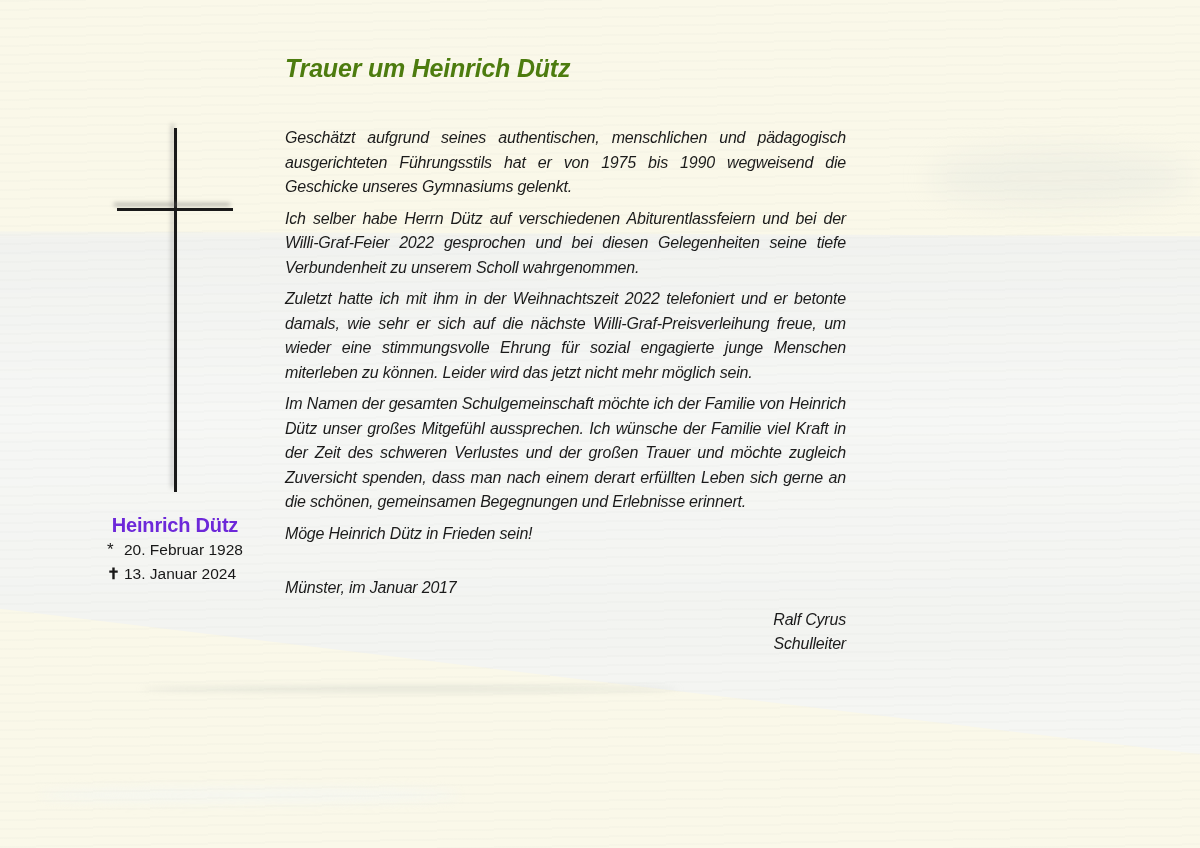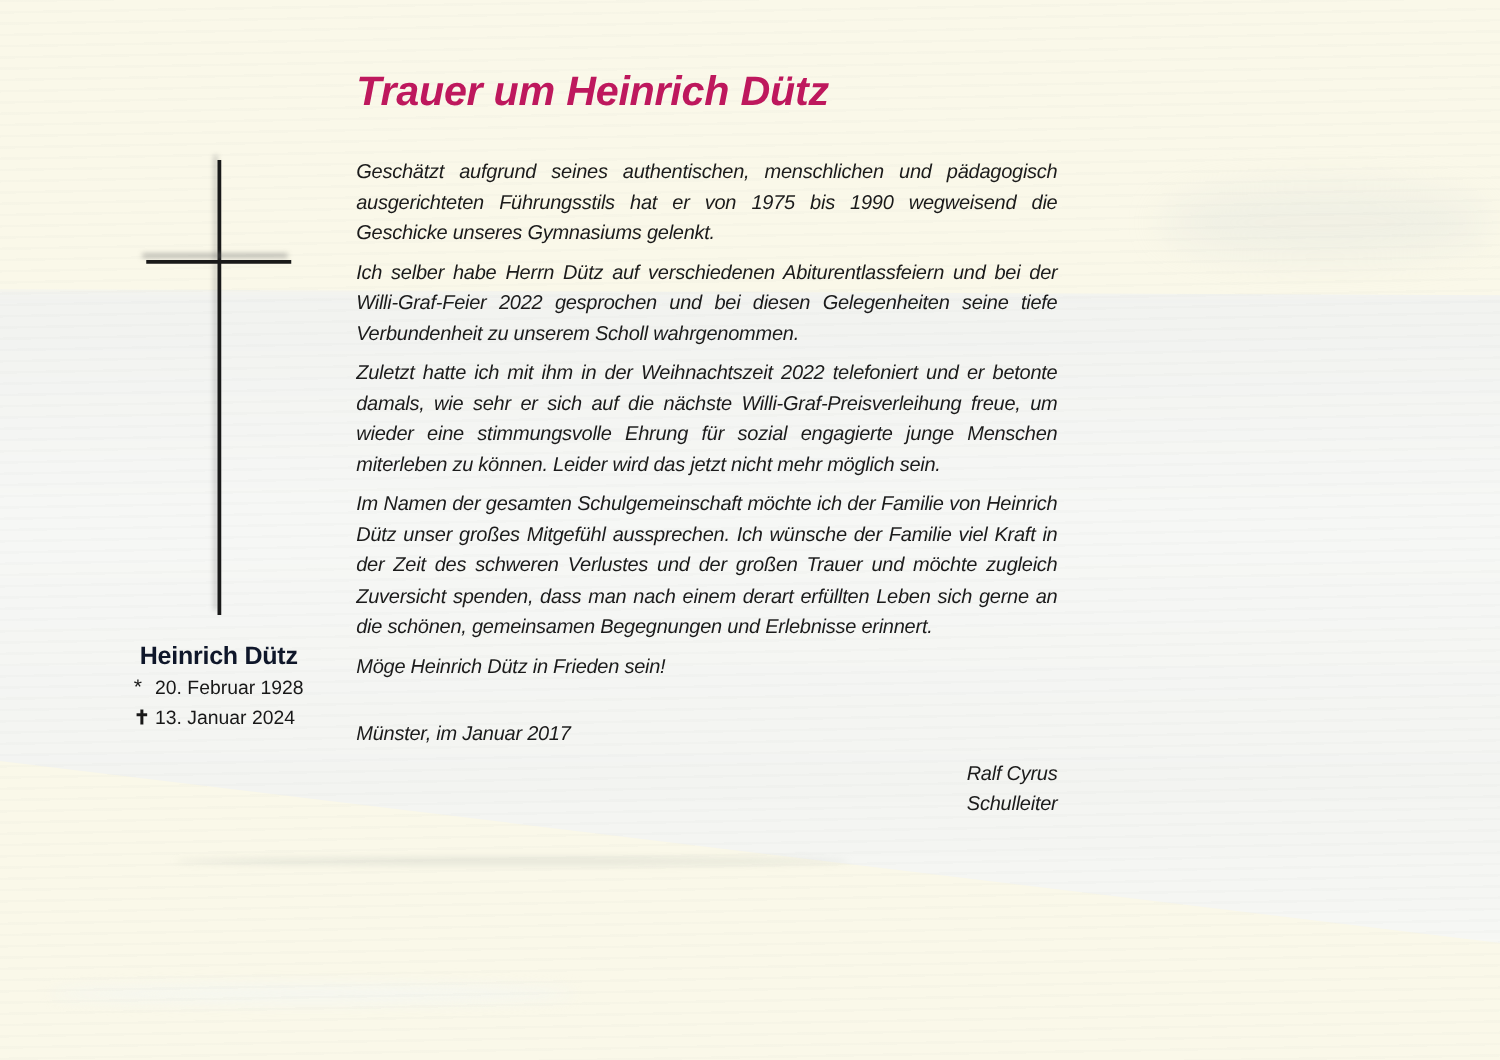--- a/index.html
+++ b/index.html
@@ -51,34 +51,34 @@
     box-shadow: -3px -5px 4px rgba(110,110,110,0.55);
   }
 
   
   .deceased {
     position: absolute; left: 95px; top: 512px; width: 160px;
     font-style: normal;
   }
   .deceased-name {
     font-size: 20px; font-weight: 700; text-align: center;
-    letter-spacing: -0.2px; line-height: 26px; color: #0f172a;
+    letter-spacing: -0.2px; line-height: 26px; color: #6d28d9;
   }
   .date-line {
     display: flex; align-items: baseline;
     font-size: 15.5px; line-height: 24px; padding-left: 12px; color: #181818;
   }
   .date-sym { width: 17px; flex: 0 0 17px; font-weight: 700; }
   .date-sym.born { font-weight: 400; font-size: 17px; }
 
   
   .doc-title {
     position: absolute; left: 285px; top: 54px;
-    font-size: 33px; font-weight: 700; font-style: italic;
-    letter-spacing: -0.2px; color: #be185d;
+    font-size: 25px; font-weight: 700; font-style: italic;
+    letter-spacing: -0.2px; color: #4d7c0f;
   }
   .content {
     position: absolute; left: 285px; top: 126px; width: 561px;
     font-style: italic; font-size: 16px; line-height: 24.5px;
     letter-spacing: -0.2px; color: #1b1b1b;
   }
   .content p { margin: 0 0 7px 0; text-align: justify; }
   .content p.closing { margin-top: 30px; text-align: left; }
   .content p.sig { margin: 0; text-align: right; }
   .content p.sig-first { margin-top: 7px; }

